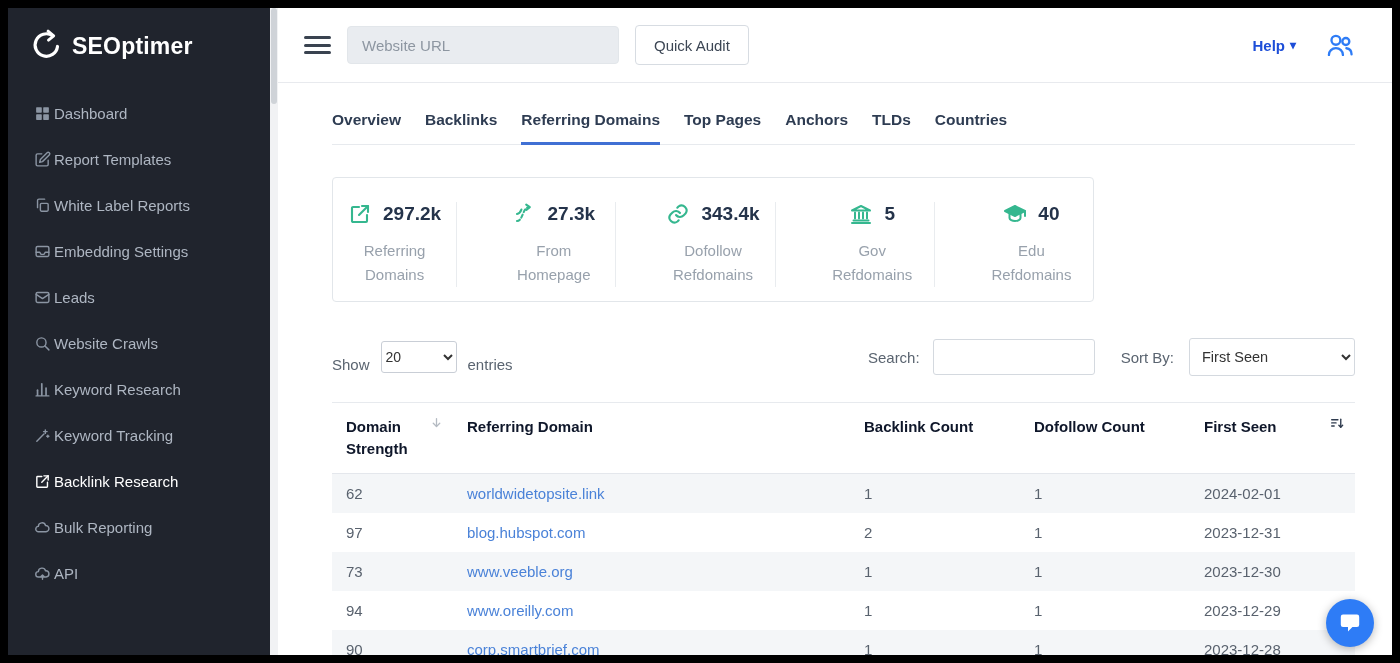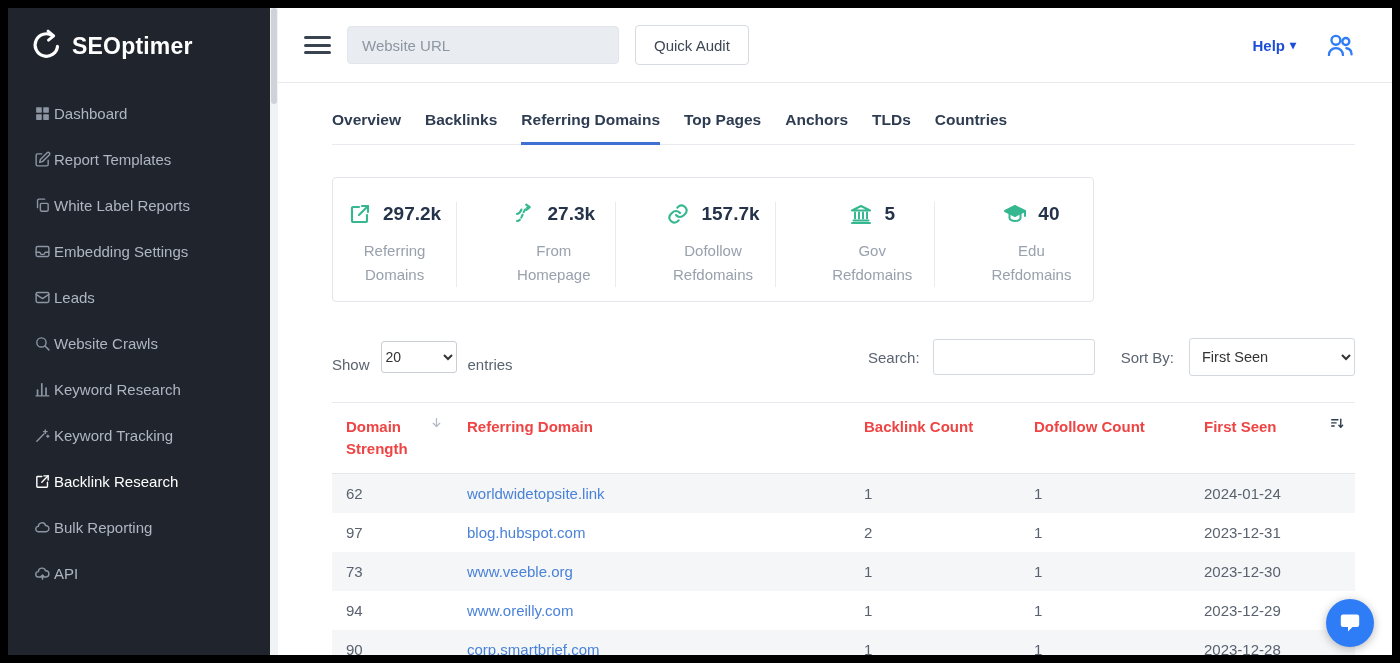--- a/index.html
+++ b/index.html
@@ -61,21 +61,21 @@
   .controls { margin-top:36px; width:1023px; display:flex; align-items:center; font-size:15px; color:#5a6470; }
   .show-group { display:flex; align-items:flex-end; gap:11px; }
   .entries-select { height:32px; min-width:76px; border:1px solid #c9ced6; border-radius:3px; font-size:14px; color:#333; background:#fff; font-family:"Liberation Sans", sans-serif; }
   .search-group { margin-left:auto; display:flex; align-items:center; gap:13px; }
   .search-input { width:162px; height:36px; border:1px solid #d4d9df; border-radius:3px; padding:0 8px; font-size:14px; font-family:"Liberation Sans", sans-serif; }
   .sort-group { display:flex; align-items:center; gap:15px; margin-left:26px; }
   .sort-select { width:166px; height:38px; border:1px solid #d4d9df; border-radius:3px; padding:0 8px; font-size:14.5px; color:#333; background:#fff; font-family:"Liberation Sans", sans-serif; }
   
   table.ref-table { margin-top:26px; width:1023px; border-collapse:collapse; table-layout:fixed; }
   .ref-table th {
-    text-align:left; font-size:15px; font-weight:bold; color:#ef4444;
+    text-align:left; font-size:15px; font-weight:bold; color:#0f172a;
     padding:13px 14px; border-top:1px solid #e7eaee; border-bottom:1px solid #e4e7ec;
     vertical-align:top; position:relative; line-height:1.45;
   }
   .ref-table th .sort-icon { position:absolute; top:13px; right:10px; }
   .ref-table th .sort-icon svg { display:block; }
   .ref-table td { font-size:15px; color:#59626e; padding:11px 14px; }
   .ref-table tbody tr:nth-child(odd) { background:#f4f6f8; }
   a.domain-link { color:#4a82d8; text-decoration:none; cursor:pointer; }
   
   .chat-bubble {
@@ -284,21 +284,21 @@
           </div>
         </div>
         <div class="stat">
           <div class="stat-top">
             <span class="icon">
               <svg viewBox="0 0 24 24" fill="none" stroke="currentColor" stroke-width="2.1" stroke-linecap="round" stroke-linejoin="round">
                   <path d="M10 13a5 5 0 0 0 7.5.5l2-2a5 5 0 0 0-7-7l-1.2 1.2"></path>
                   <path d="M14 11a5 5 0 0 0-7.5-.5l-2 2a5 5 0 0 0 7 7l1.2-1.2"></path>
                 </svg>
             </span>
-            <span class="stat-value">157.7k</span>
+            <span class="stat-value">343.4k</span>
           </div>
           <div class="stat-label">
             <div>Dofollow</div>
             <div>Refdomains</div>
           </div>
         </div>
         <div class="stat">
           <div class="stat-top">
             <span class="icon">
               <svg viewBox="0 0 24 24" fill="none" stroke="currentColor" stroke-width="2" stroke-linecap="round" stroke-linejoin="round">
@@ -388,21 +388,21 @@
               </span>
             </th>
           </tr>
         </thead>
         <tbody>
           <tr>
             <td>62</td>
             <td><a class="domain-link">worldwidetopsite.link</a></td>
             <td>1</td>
             <td>1</td>
-            <td>2024-01-24</td>
+            <td>2024-02-01</td>
           </tr>
           <tr>
             <td>97</td>
             <td><a class="domain-link">blog.hubspot.com</a></td>
             <td>2</td>
             <td>1</td>
             <td>2023-12-31</td>
           </tr>
           <tr>
             <td>73</td>

